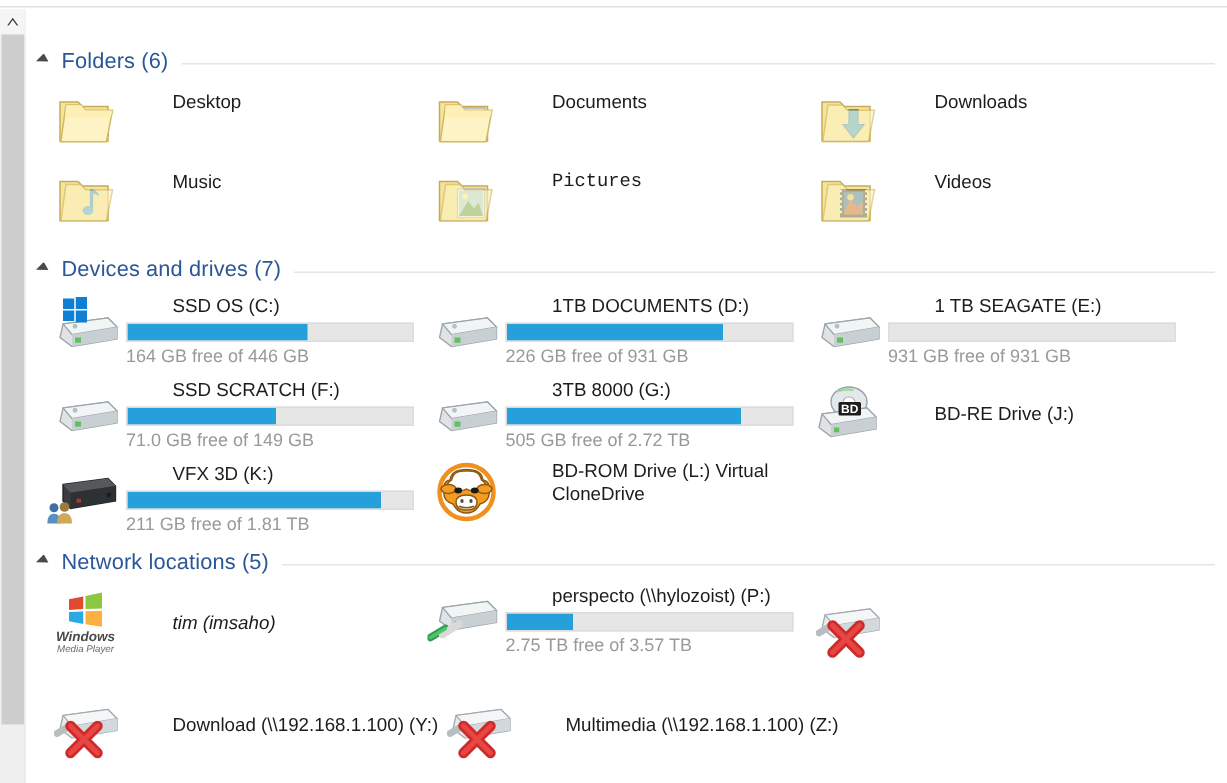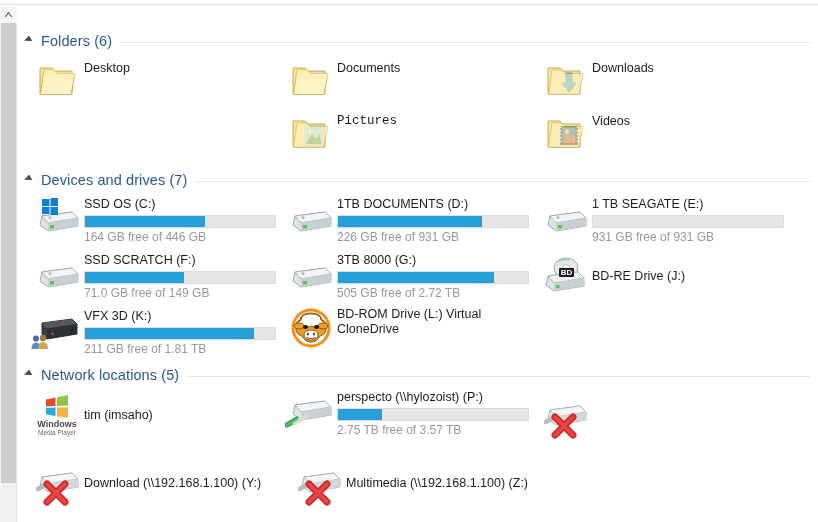--- a/index.html
+++ b/index.html
@@ -70,20 +70,21 @@
   .item-icon {
     width: 50px; height: 48px; flex: none;
     position: relative;
   }
   .item-body {
     margin-left: 4px; padding-top: 3px; flex: 1 1 auto; min-width: 0;
   }
   .item-label {
     font-size: 12.5px; color: #1c1c1c; line-height: 15px;
     white-space: nowrap;
+    margin-left: 31px;
   }
   .item-label.wrap { white-space: normal; }
   .item-sub {
     font-size: 12px; color: #999999; line-height: 15px; margin-top: 2px;
     white-space: nowrap;
   }
 
   
   .item.simple { align-items: center; }
   .item.simple .item-body { padding-top: 0; }
@@ -195,20 +196,36 @@
           <path d="M19 9 L25 9 L25 19 L29 19 L22 28 L15 19 L19 19 Z" fill="#2f9fe0" stroke="#1c7cb5" stroke-width="0.8"></path>
           <path d="M5 6 L15 6 L18 9.5 L36 9.5 L32 30.5 L1.5 30.5 Z" fill="#fdf3c4" stroke="#d2b863" stroke-width="1" opacity="0.65"></path>
         </svg>
       </span>
     </div>
     <div class="item-body">
       <div class="item-label">Downloads</div>
     </div>
   </div>
 
+  <div class="item" style="left:12px; top:105px; width:245px;">
+    <div class="item-icon">
+      <span class="folder">
+        <svg width="38" height="34" viewBox="0 0 38 34">
+          <path d="M1 4 L13 4 L16 7 L33 7 L33 30 L1 30 Z" fill="#f5e49b" stroke="#c8ab55" stroke-width="1"></path>
+          <path d="M22 9 L22 23" stroke="#2f8fd0" stroke-width="2.2" fill="none"></path>
+          <path d="M22 9 Q27 10.5 27 14 Q25 11.5 22 12.5 Z" fill="#2f8fd0"></path>
+          <ellipse cx="19.6" cy="23.4" rx="3.6" ry="3" fill="#37a6e6"></ellipse>
+          <path d="M5 6 L15 6 L18 9.5 L36 9.5 L32 30.5 L1.5 30.5 Z" fill="#fdf3c4" stroke="#d2b863" stroke-width="1" opacity="0.62"></path>
+        </svg>
+      </span>
+    </div>
+    <div class="item-body">
+      <div class="item-label">Music</div>
+    </div>
+  </div>
 
   <div class="item" style="left:265px; top:105px; width:245px;font-family:Liberation Mono, monospace;">
     <div class="item-icon">
       <span class="folder">
         <svg width="38" height="34" viewBox="0 0 38 34">
           <path d="M1 4 L13 4 L16 7 L33 7 L33 30 L1 30 Z" fill="#f5e49b" stroke="#c8ab55" stroke-width="1"></path>
           <rect x="13" y="9" width="18" height="19" fill="#ffffff" stroke="#aeb4b8" stroke-width="0.9"></rect>
           <rect x="14" y="10" width="16" height="17" fill="#a8d8f0"></rect>
           <path d="M14 27 L20 17 L24 22 L27 18 L30 27 Z" fill="#5e9e58"></path>
           <circle cx="18" cy="14" r="2" fill="#fdf3a0"></circle>
@@ -440,21 +457,21 @@
   <div class="group-header" style="top:358px;">
     <span class="chevron">
       <svg width="9" height="9" viewBox="0 0 9 9">
           <path d="M1.5 0.5 L1.5 8 L7.5 2.2 Z" fill="#4a4a4a" transform="rotate(45 4.5 4.5)"></path>
         </svg>
     </span>
     <span class="group-title">Network locations (5)</span>
     <span class="group-rule"></span>
   </div>
 
-  <div class="item simple" style="left:12px; top:385px; width:250px; height:48px;">
+  <div class="item simple" style="left:12px; top:385px; width:250px; height:48px;font-style:italic;">
     <div class="item-icon">
       <span class="wmp">
         <svg width="42" height="44" viewBox="0 0 42 44">
           <g transform="translate(10,2)">
             <path d="M0 4.5 L9.5 2.6 L9.5 11 L0 11.6 Z" fill="#e04a2f"></path>
             <path d="M11 2.3 L22 0 L22 10.6 L11 11 Z" fill="#8dc63f"></path>
             <path d="M0 13 L9.5 12.6 L9.5 21 L0 19.2 Z" fill="#29abe2"></path>
             <path d="M11 12.5 L22 12.2 L22 22.8 L11 21.2 Z" fill="#fbb040"></path>
           </g>
           <text x="21" y="34" font-family="Liberation Sans, sans-serif" font-size="9" font-weight="bold" fill="#4a4a4a" text-anchor="middle">Windows</text>

